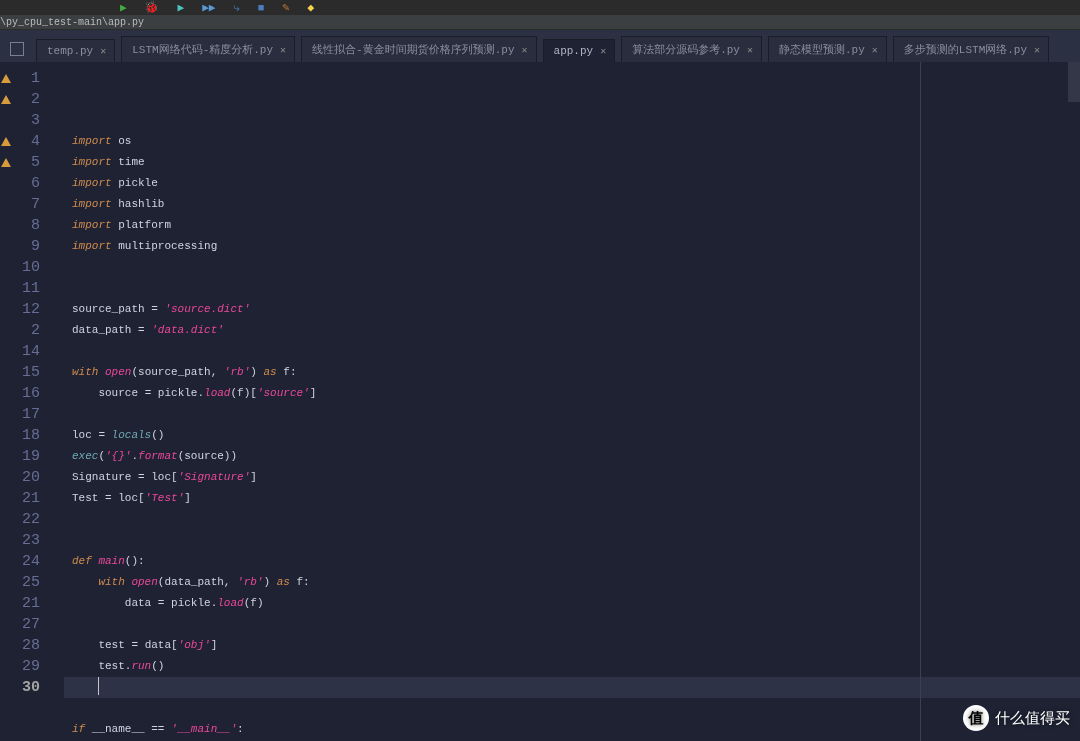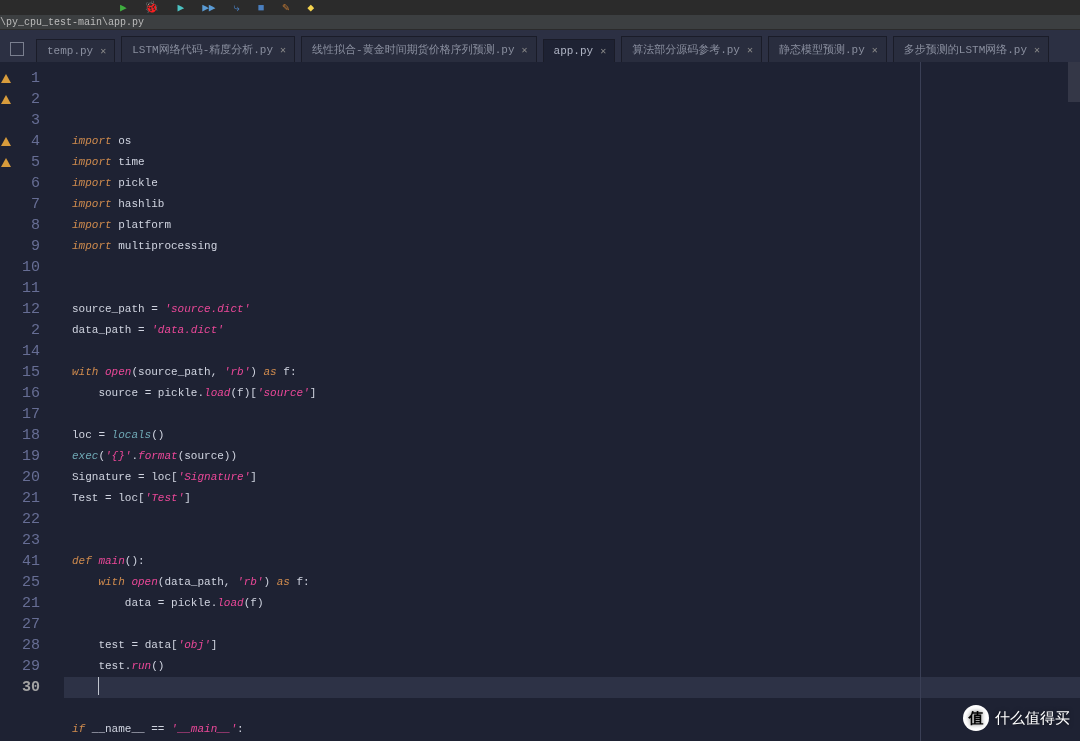--- a/index.html
+++ b/index.html
@@ -290,21 +290,21 @@
       <div class="ln">14</div>
       <div class="ln">15</div>
       <div class="ln">16</div>
       <div class="ln">17</div>
       <div class="ln">18</div>
       <div class="ln">19</div>
       <div class="ln">20</div>
       <div class="ln">21</div>
       <div class="ln">22</div>
       <div class="ln">23</div>
-      <div class="ln">41</div>
+      <div class="ln">24</div>
       <div class="ln">25</div>
       <div class="ln">21</div>
       <div class="ln">27</div>
       <div class="ln">28</div>
       <div class="ln">29</div>
       <div class="ln current">30</div>
     </div>
   <div class="fold-col"></div>
   <div class="code">
     <div class="current-line-hl"></div>

